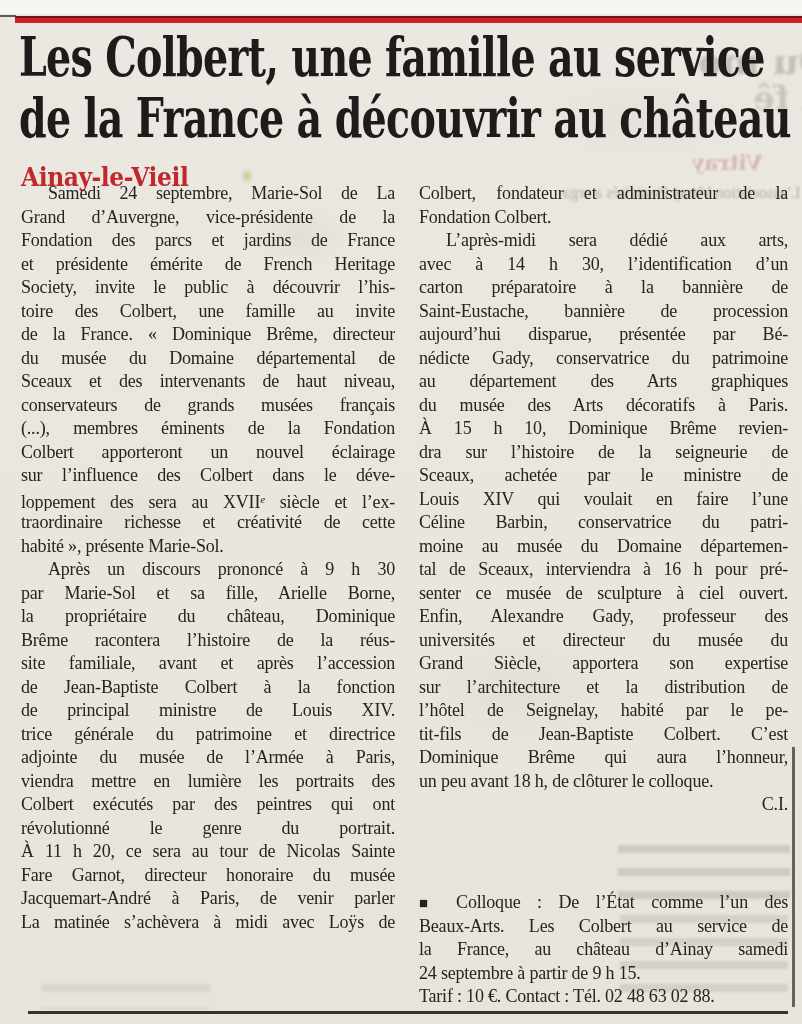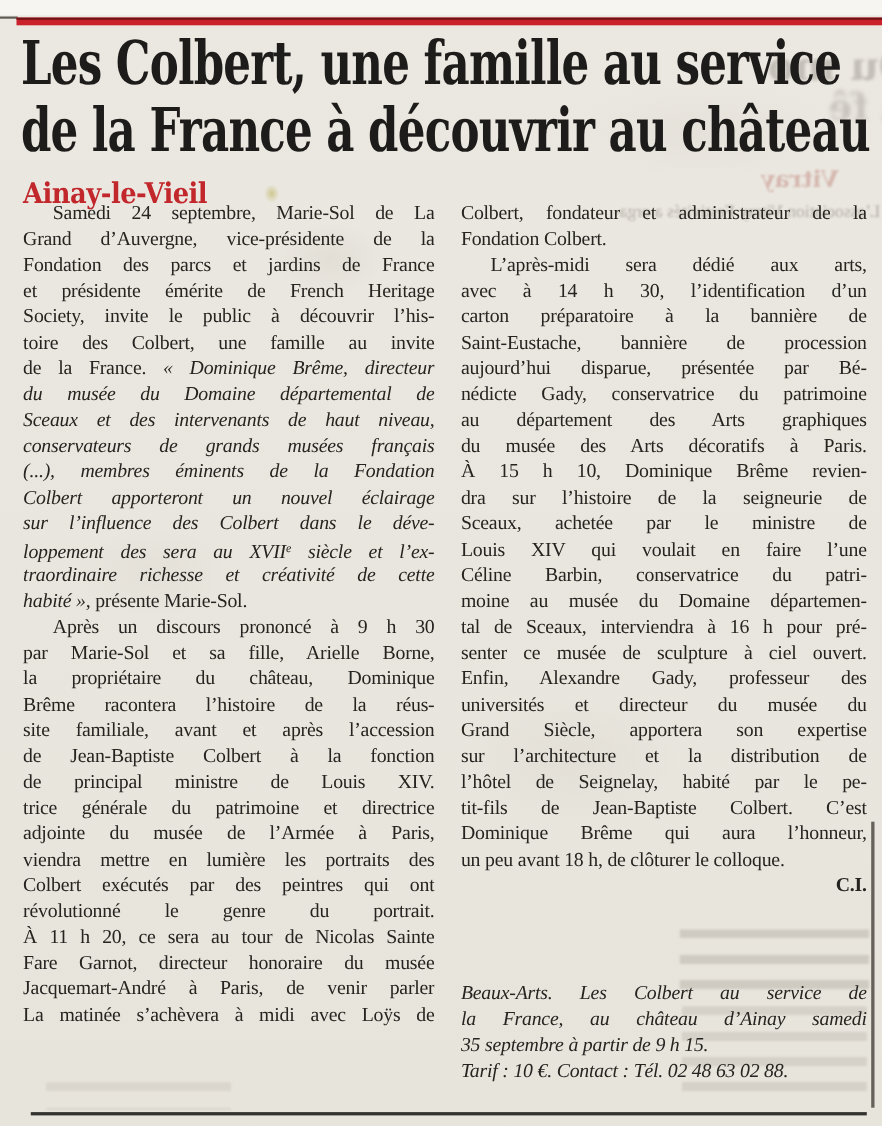--- a/index.html
+++ b/index.html
@@ -41,22 +41,22 @@
   #col-right{left:419px;width:369px;}
   .note-block{position:absolute;left:419px;top:891px;width:369px;font-size:18px;}
 
   .line{
     height:23.5px;line-height:23.5px;overflow:hidden;
     text-align:justify;letter-spacing:-0.2px;
   }
   .line.j{text-align-last:justify;}
   .line.ind{text-indent:27px;}
   .line.r{text-align:right;text-align-last:right;}
-  .it{font-style:italic;margin-top:20px;}
-  .bd{font-weight:bold;}
+  .it{margin-top:20px;}
+  .bd{font-weight:normal;}
   .sq{font-style:normal;font-size:15px;}
   .isup{font-style:italic;font-size:11px;vertical-align:5px;}
 
   .v-rule{position:absolute;left:792px;top:747px;width:3px;height:260px;background:#4f4b44;opacity:.85;}
   .bottom-rule{position:absolute;left:28px;top:1011px;width:760px;height:3px;background:#34322e;}
 
   
   .bt{position:absolute;transform:scaleX(-1);color:#77726a;font-weight:bold;white-space:nowrap;}
   .bt-head1{right:-28px;top:40px;font-size:36px;font-family:"DejaVu Serif",serif;opacity:.34;filter:blur(1.6px);}
   .bt-head2{right:-34px;top:78px;font-size:34px;font-family:"DejaVu Serif",serif;opacity:.30;filter:blur(1.8px);}
@@ -147,20 +147,21 @@
     <div class="line j"><span>universités et directeur du musée du</span></div>
     <div class="line j"><span>Grand Siècle, apportera son expertise</span></div>
     <div class="line j"><span>sur l’architecture et la distribution de</span></div>
     <div class="line j"><span>l’hôtel de Seignelay, habité par le pe-</span></div>
     <div class="line j"><span>tit-fils de Jean-Baptiste Colbert. C’est</span></div>
     <div class="line j"><span>Dominique Brême qui aura l’honneur,</span></div>
     <div class="line"><span>un peu avant 18 h, de clôturer le colloque.</span></div>
     <div class="line r"><span class="bd">C.I.</span></div>
   </div>
 <div class="note-block">
+    <div class="line j"><span class="sq">■ </span><span class="it">Colloque : De l’État comme l’un des</span></div>
     <div class="line j"><span class="it">Beaux-Arts. Les Colbert au service de</span></div>
     <div class="line j"><span class="it">la France, au château d’Ainay samedi</span></div>
-    <div class="line"><span class="it">35 septembre à partir de 9 h 15.</span></div>
+    <div class="line"><span class="it">24 septembre à partir de 9 h 15.</span></div>
     <div class="line"><span class="it">Tarif : 10 €. Contact : Tél. 02 48 63 02 88.</span></div>
   </div>
 
 <div class="v-rule"></div>
 <div class="bottom-rule"></div>
 
 </body></html>

